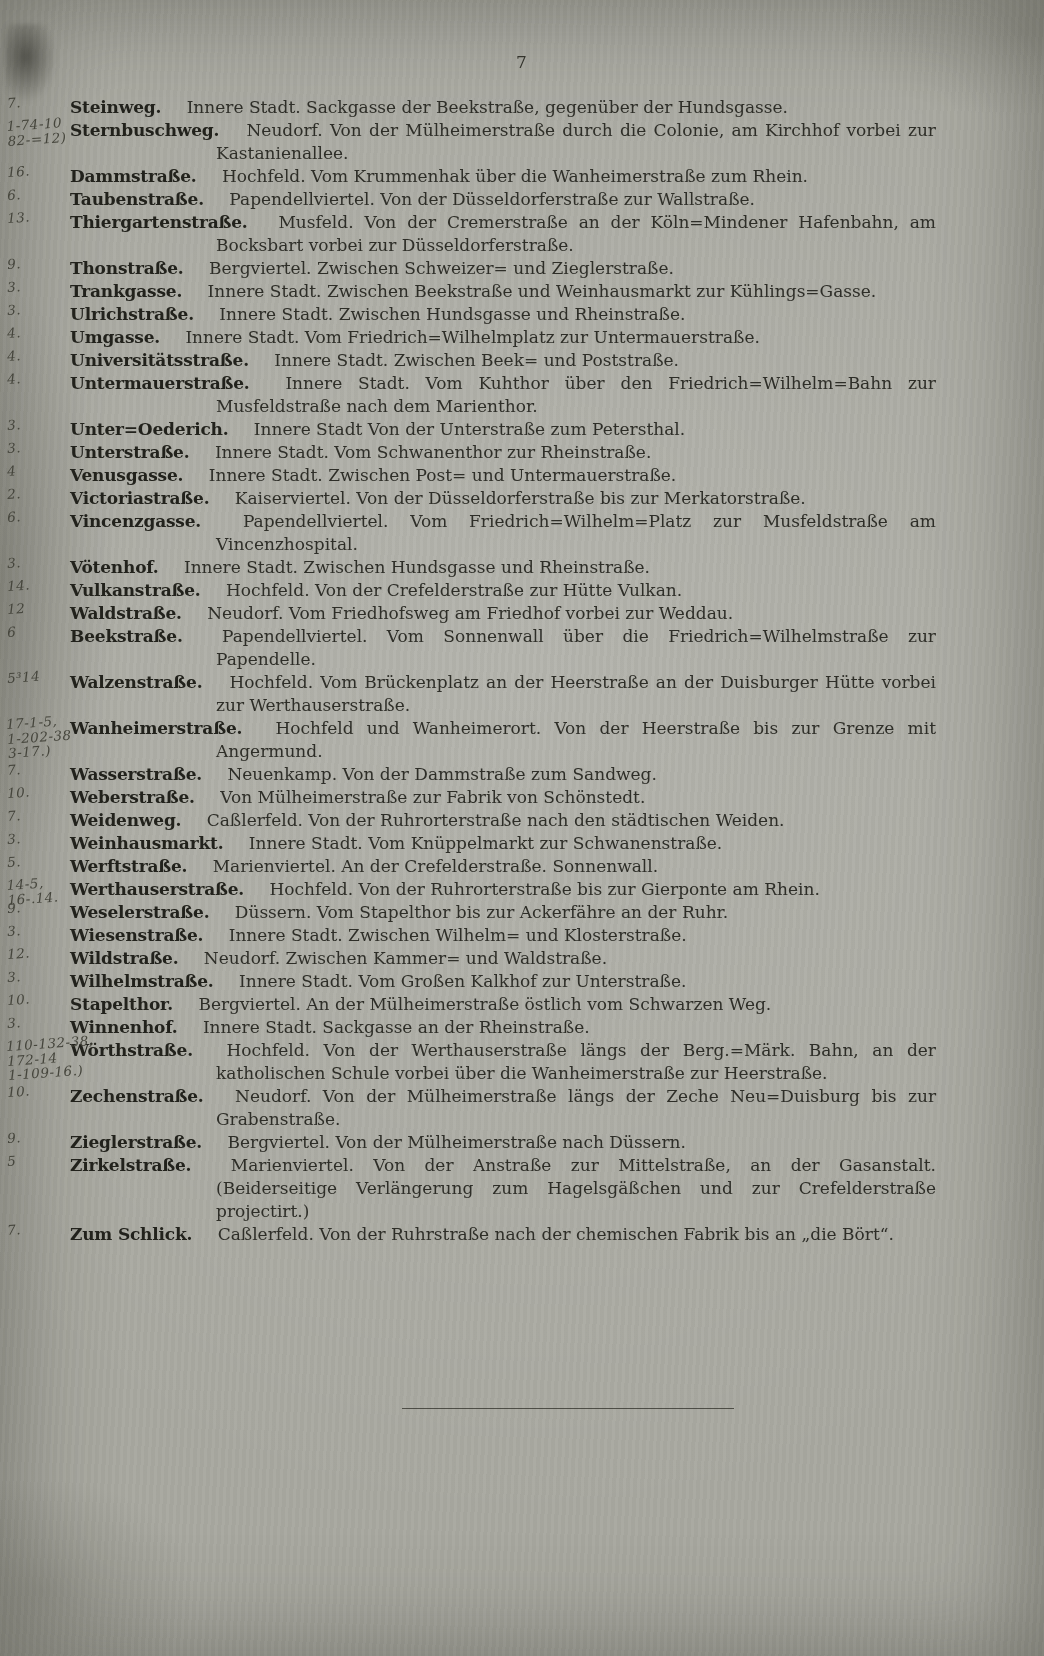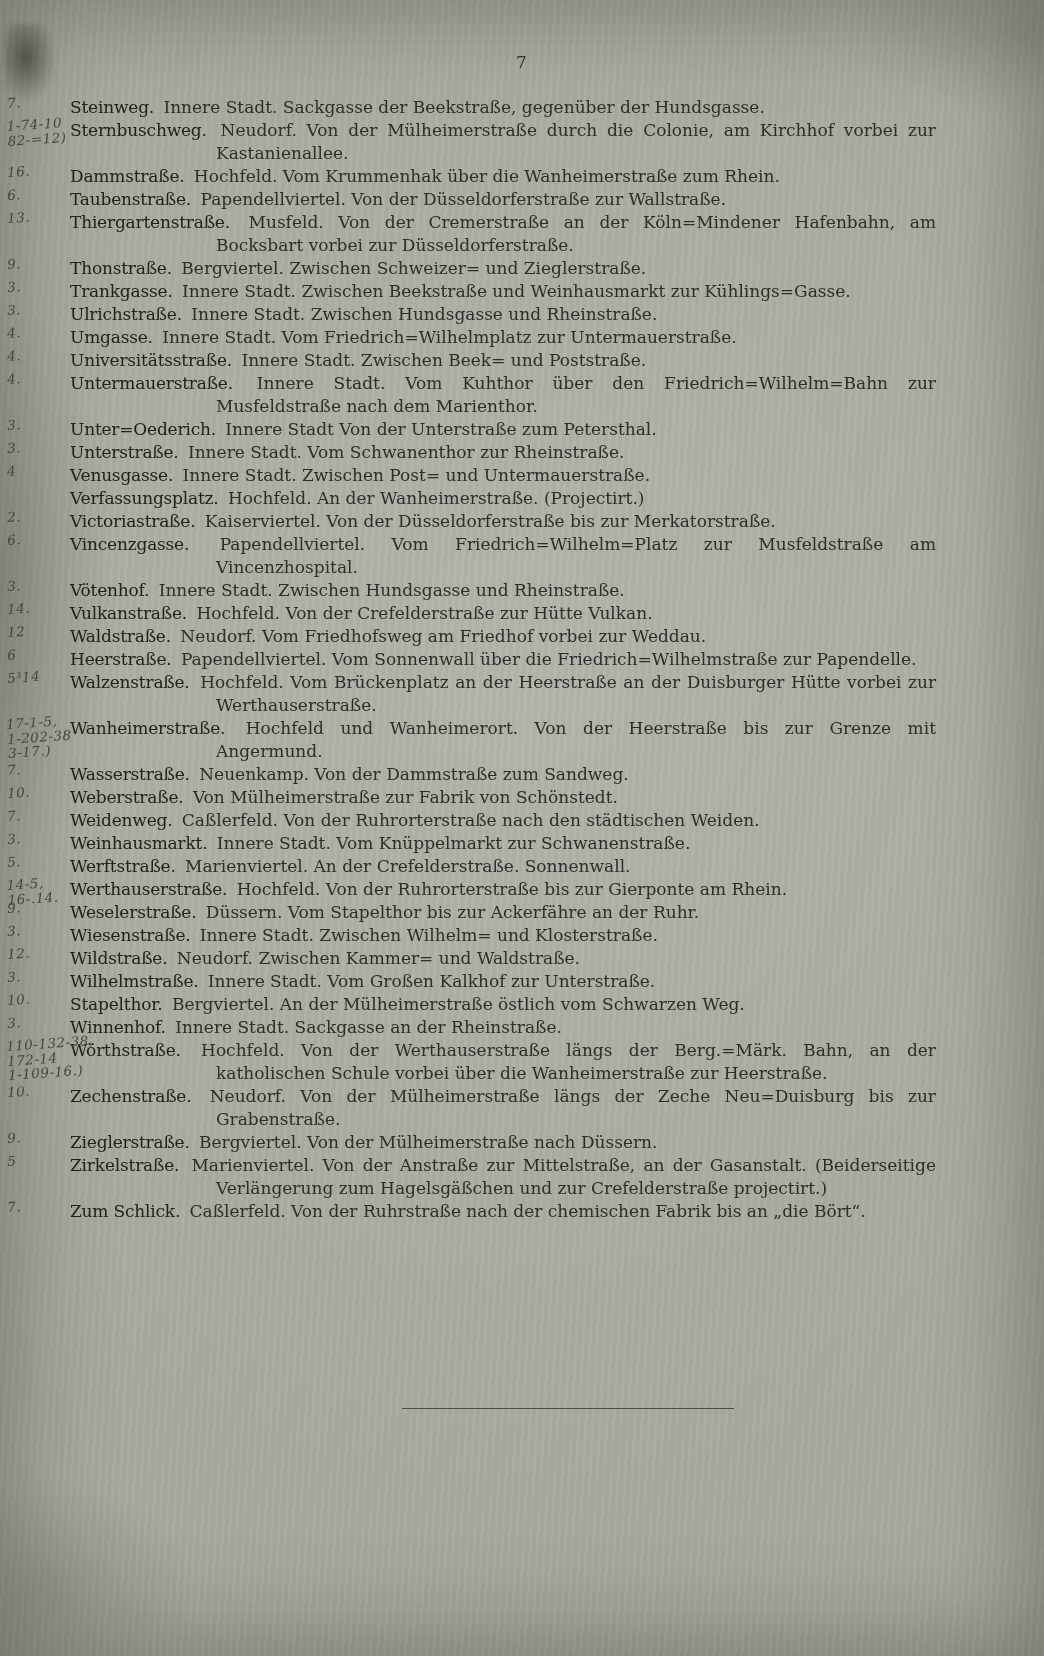--- a/index.html
+++ b/index.html
@@ -40,23 +40,23 @@
   .entries {
     position:absolute; top:96px; left:70px; width:866px;
     font-size:17px; line-height:23px;
   }
   .entry {
     position:relative;
     padding-left:146px; text-indent:-146px;
     text-align:justify;
   }
   .entry .name {
-    font-weight:normal; letter-spacing:-0.2px; color:#22221c;
+    font-weight:bold; letter-spacing:-0.2px; color:#22221c;
   }
-  .entry .desc { margin-left:4px; }
+  .entry .desc { margin-left:20px; }
   .entry .note {
     position:absolute; left:-63px; top:-2px; width:58px;
     text-indent:0; text-align:left;
     font-style:italic; font-size:13.5px; line-height:14.5px;
     letter-spacing:0.5px;
     white-space:pre;
     color:#45453c;
     transform:rotate(-4deg);
     pointer-events:none;
   }
@@ -95,33 +95,32 @@
   <div class="entry"><span class="note">4.</span><span class="name">Universitätsstraße.</span> <span class="desc">Innere Stadt. Zwischen Beek= und Poststraße.</span></div>
 
   <div class="entry"><span class="note">4.</span><span class="name">Untermauerstraße.</span> <span class="desc">Innere Stadt. Vom Kuhthor über den Friedrich=Wilhelm=Bahn zur Musfeldstraße nach dem Marienthor.</span></div>
 
   <div class="entry"><span class="note">3.</span><span class="name">Unter=Oederich.</span> <span class="desc">Innere Stadt Von der Unterstraße zum Petersthal.</span></div>
 
   <div class="entry"><span class="note">3.</span><span class="name">Unterstraße.</span> <span class="desc">Innere Stadt. Vom Schwanenthor zur Rheinstraße.</span></div>
 
   <div class="entry"><span class="note">4</span><span class="name">Venusgasse.</span> <span class="desc">Innere Stadt. Zwischen Post= und Untermauerstraße.</span></div>
 
-  <div class="entry"><span class="note"></span><span class="name">Verfassungsplatz.</span> <span class="desc">Hochfeld. An der Wanheimerstraße. (Projectirt.)</span></div>
 
   <div class="entry"><span class="note">2.</span><span class="name">Victoriastraße.</span> <span class="desc">Kaiserviertel. Von der Düsseldorferstraße bis zur Merkatorstraße.</span></div>
 
   <div class="entry"><span class="note">6.</span><span class="name">Vincenzgasse.</span> <span class="desc">Papendellviertel. Vom Friedrich=Wilhelm=Platz zur Musfeldstraße am Vincenzhospital.</span></div>
 
   <div class="entry"><span class="note">3.</span><span class="name">Vötenhof.</span> <span class="desc">Innere Stadt. Zwischen Hundsgasse und Rheinstraße.</span></div>
 
   <div class="entry"><span class="note">14.</span><span class="name">Vulkanstraße.</span> <span class="desc">Hochfeld. Von der Crefelderstraße zur Hütte Vulkan.</span></div>
 
   <div class="entry"><span class="note">12</span><span class="name">Waldstraße.</span> <span class="desc">Neudorf. Vom Friedhofsweg am Friedhof vorbei zur Weddau.</span></div>
 
-  <div class="entry"><span class="note">6</span><span class="name">Heerstraße.</span> <span class="desc">Papendellviertel. Vom Sonnenwall über die Friedrich=Wilhelmstraße zur Papendelle.</span></div>
+  <div class="entry"><span class="note">6</span><span class="name">Beekstraße.</span> <span class="desc">Papendellviertel. Vom Sonnenwall über die Friedrich=Wilhelmstraße zur Papendelle.</span></div>
 
   <div class="entry"><span class="note">5³14</span><span class="name">Walzenstraße.</span> <span class="desc">Hochfeld. Vom Brückenplatz an der Heerstraße an der Duisburger Hütte vorbei zur Werthauserstraße.</span></div>
 
   <div class="entry"><span class="note">17-1-5,
 1-202-38
 3-17.)</span><span class="name">Wanheimerstraße.</span> <span class="desc">Hochfeld und Wanheimerort. Von der Heerstraße bis zur Grenze mit Angermund.</span></div>
 
   <div class="entry"><span class="note">7.</span><span class="name">Wasserstraße.</span> <span class="desc">Neuenkamp. Von der Dammstraße zum Sandweg.</span></div>
 
   <div class="entry"><span class="note">10.</span><span class="name">Weberstraße.</span> <span class="desc">Von Mülheimerstraße zur Fabrik von Schönstedt.</span></div>

